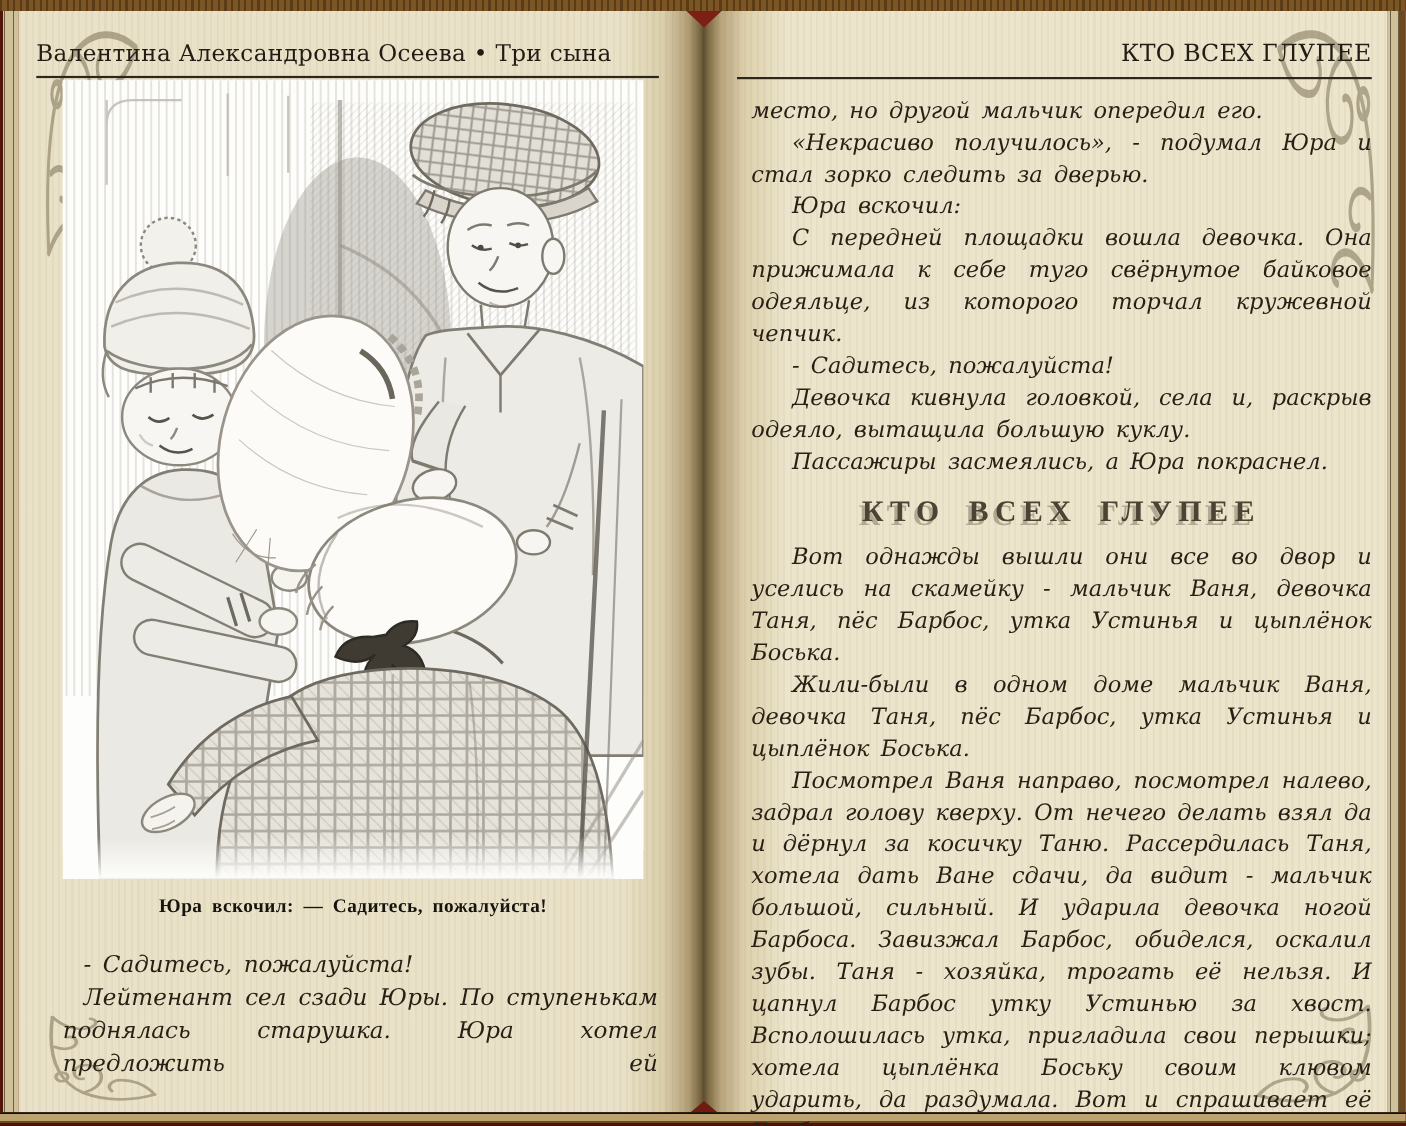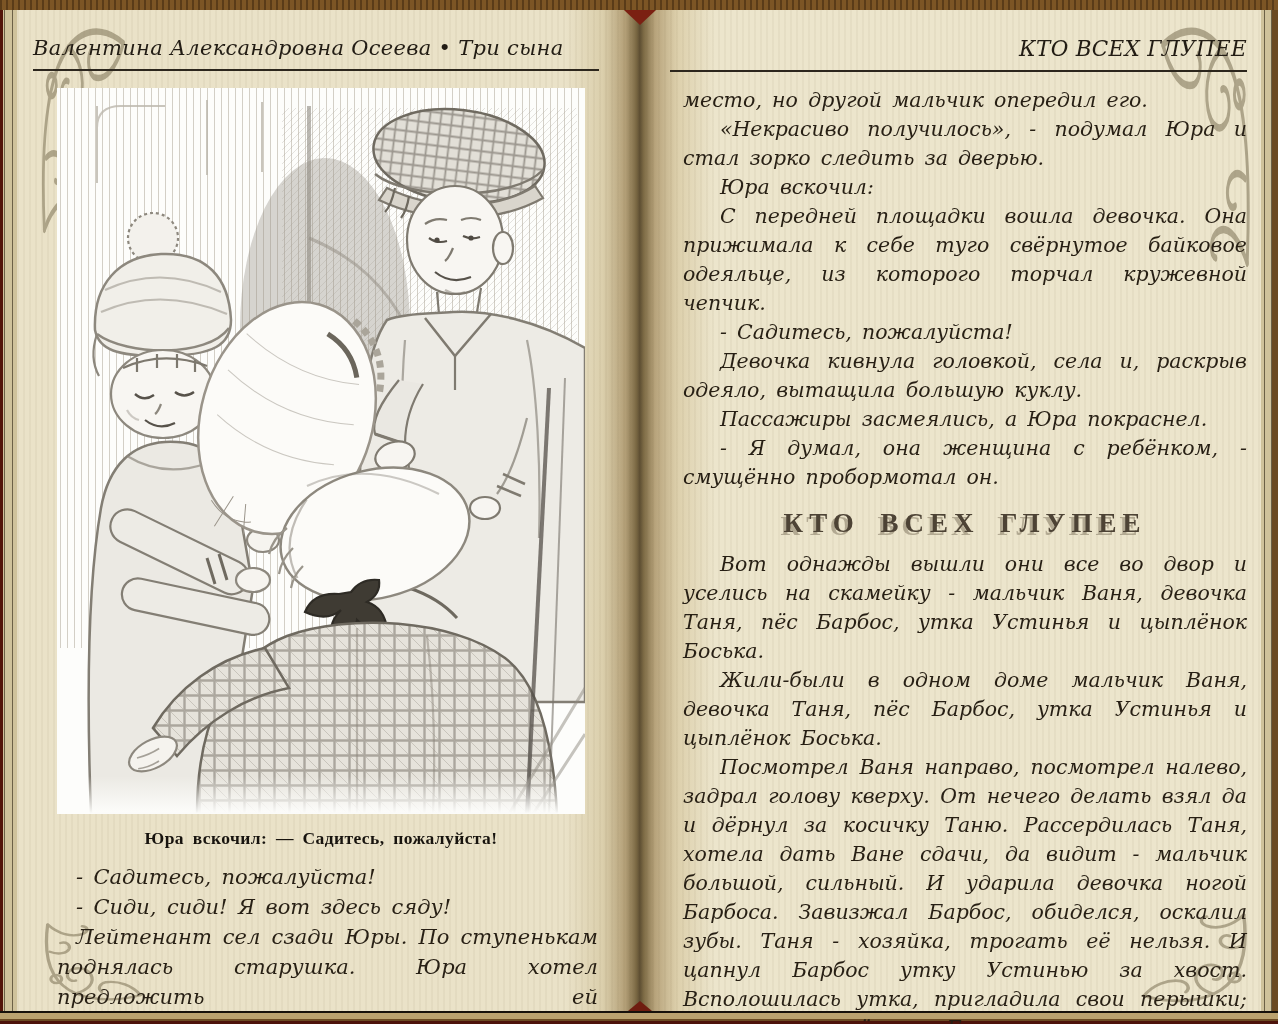--- a/index.html
+++ b/index.html
@@ -58,36 +58,36 @@
     background:#7b2012; clip-path:polygon(0 0, 100% 0, 50% 100%);
   }
   .notch-bottom {
     position:absolute; left:628px; bottom:13px; width:24px; height:10px;
     background:#6f1d10; clip-path:polygon(50% 0, 0 100%, 100% 100%);
   }
 
   
   .running-head {
     position:absolute; top:26px; border-bottom:2px solid #2c261d; padding-bottom:9px;
-    font-style:italic; font-size:21px; color:#221c14; letter-spacing:.3px;
+    font-size:21px; color:#221c14; letter-spacing:.3px;
     white-space:nowrap;
   }
   .head-left  { left:16px;  width:566px; text-align:left; }
   .head-right { left:30px; right:14px; text-align:right; font-size:21.5px; }
 
   
   .flourish { position:absolute; color:#867b5f; opacity:.6; pointer-events:none; }
   .fl-a { left:20px; top:12px;   width:92px;  height:212px; }
   .fl-b { left:22px; bottom:8px; width:108px; height:80px;  transform:scaleY(-1); }
   .fl-c { right:6px; top:10px;   width:98px;  height:248px; transform:scaleX(-1); }
   .fl-d { right:8px; bottom:6px; width:116px; height:92px;  transform:scale(-1,-1); }
 
   
   .illustration {
-    position:absolute; left:40px; top:78px; width:528px; height:700px;
+    position:absolute; left:40px; top:63px; width:528px; height:700px;
     background:#fdfdfb;
   }
   .illustration svg.scene { display:block; width:528px; height:726px; }
   .fig-caption {
     height:48px; display:flex; align-items:center; justify-content:center;
     font-family:"Liberation Serif", serif; font-weight:bold; font-style:normal;
     font-size:17.5px; color:#17130e; letter-spacing:.4px; word-spacing:4px;
   }
 
   
@@ -263,21 +263,20 @@
         <path d="M508 290 L492 726" stroke="#77726a" stroke-width="2" opacity=".6"></path>
         <path d="M452 726 L528 600 M476 726 L528 646" stroke="#8f8a80" stroke-width="3" opacity=".5"></path>
 
         <rect x="0" y="688" width="528" height="38" fill="url(#fade)"></rect>
       </svg>
       <figcaption class="fig-caption">Юра вскочил: — Садитесь, пожалуйста!</figcaption>
     </figure>
 
     <div class="body-text left-body">
       <p class="para">- Садитесь, пожалуйста!</p>
-      <p class="para">- Сиди, сиди! Я вот здесь сяду!</p>
       <p class="para continues">Лейтенант сел сзади Юры. По ступенькам поднялась старушка. Юра хотел предложить ей</p>
     </div>
   </div>
 
   <div class="page page-right">
     <svg class="flourish fl-c" viewBox="0 0 100 100" preserveAspectRatio="none">
         <use href="#fl"></use>
       </svg>
     <svg class="flourish fl-d" viewBox="0 0 100 100" preserveAspectRatio="none">
         <use href="#fl"></use>
@@ -286,21 +285,20 @@
     <div class="running-head head-right">КТО ВСЕХ ГЛУПЕЕ</div>
 
     <div class="body-text right-body">
       <p class="para no-indent">место, но другой мальчик опередил его.</p>
       <p class="para">«Некрасиво получилось», - подумал Юра и стал зорко следить за дверью.</p>
       <p class="para">Юра вскочил:</p>
       <p class="para">С передней площадки вошла девочка. Она прижимала к себе туго свёрнутое байковое одеяльце, из которого торчал кружевной чепчик.</p>
       <p class="para">- Садитесь, пожалуйста!</p>
       <p class="para">Девочка кивнула головкой, села и, раскрыв одеяло, вытащила большую куклу.</p>
       <p class="para">Пассажиры засмеялись, а Юра покраснел.</p>
-      <p class="para">- Я думал, она женщина с ребёнком, - смущённо пробормотал он.</p>
 
       <h2 class="chapter-title">КТО  ВСЕХ  ГЛУПЕЕ</h2>
 
       <p class="para">Вот однажды вышли они все во двор и уселись на скамейку - мальчик Ваня, девочка Таня, пёс Барбос, утка Устинья и цыплёнок Боська.</p>
       <p class="para">Жили-были в одном доме мальчик Ваня, девочка Таня, пёс Барбос, утка Устинья и цыплёнок Боська.</p>
       <p class="para">Посмотрел Ваня направо, посмотрел налево, задрал голову кверху. От нечего делать взял да и дёрнул за косичку Таню. Рассердилась Таня, хотела дать Ване сдачи, да видит - мальчик большой, сильный. И ударила девочка ногой Барбоса. Завизжал Барбос, обиделся, оскалил зубы. Таня - хозяйка, трогать её нельзя. И цапнул Барбос утку Устинью за хвост. Всполошилась утка, пригладила свои перышки; хотела цыплёнка Боську своим клювом ударить, да раздумала. Вот и спрашивает её Барбос:</p>
     </div>
   </div>
 
   <div class="notch-top"></div>

